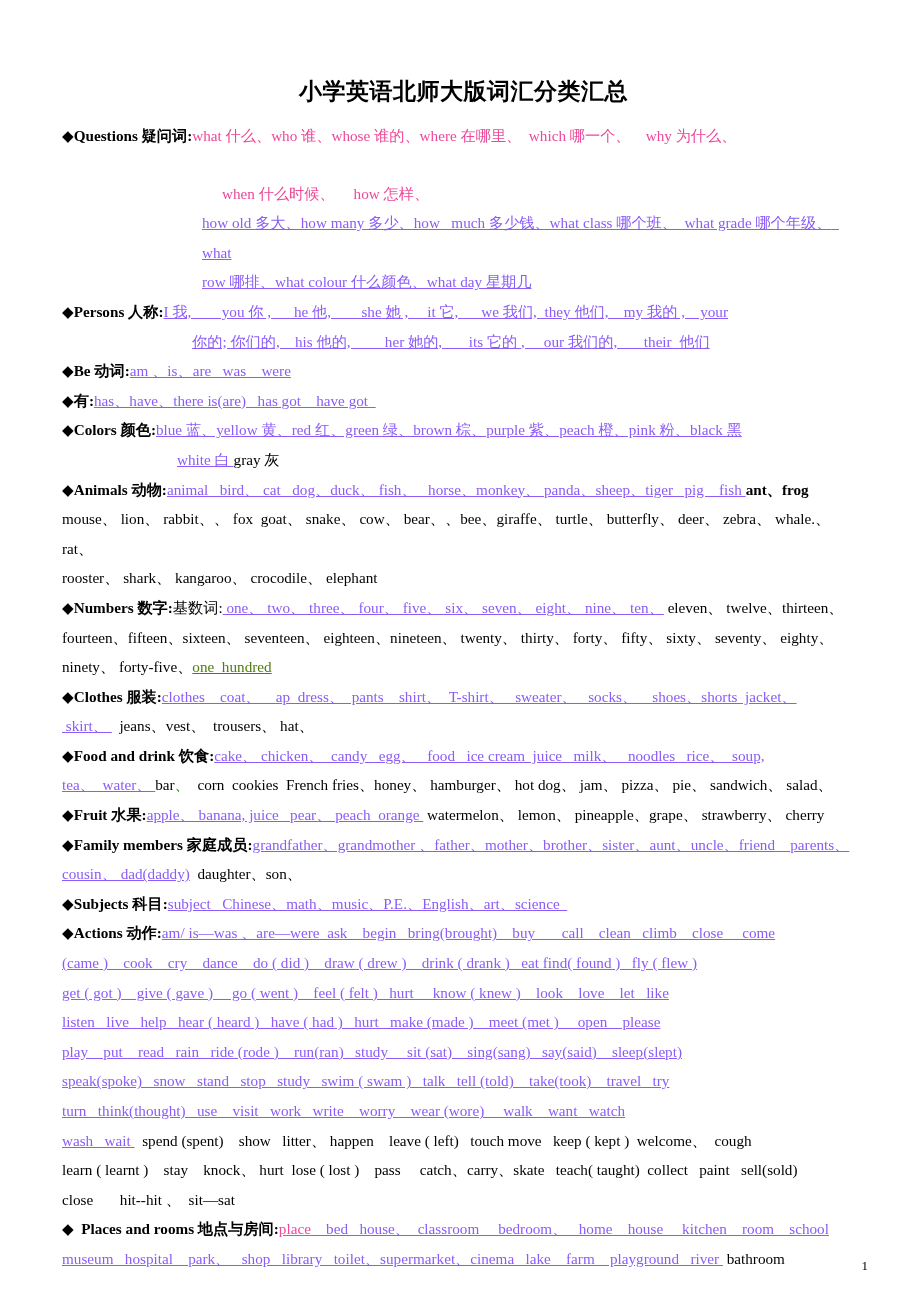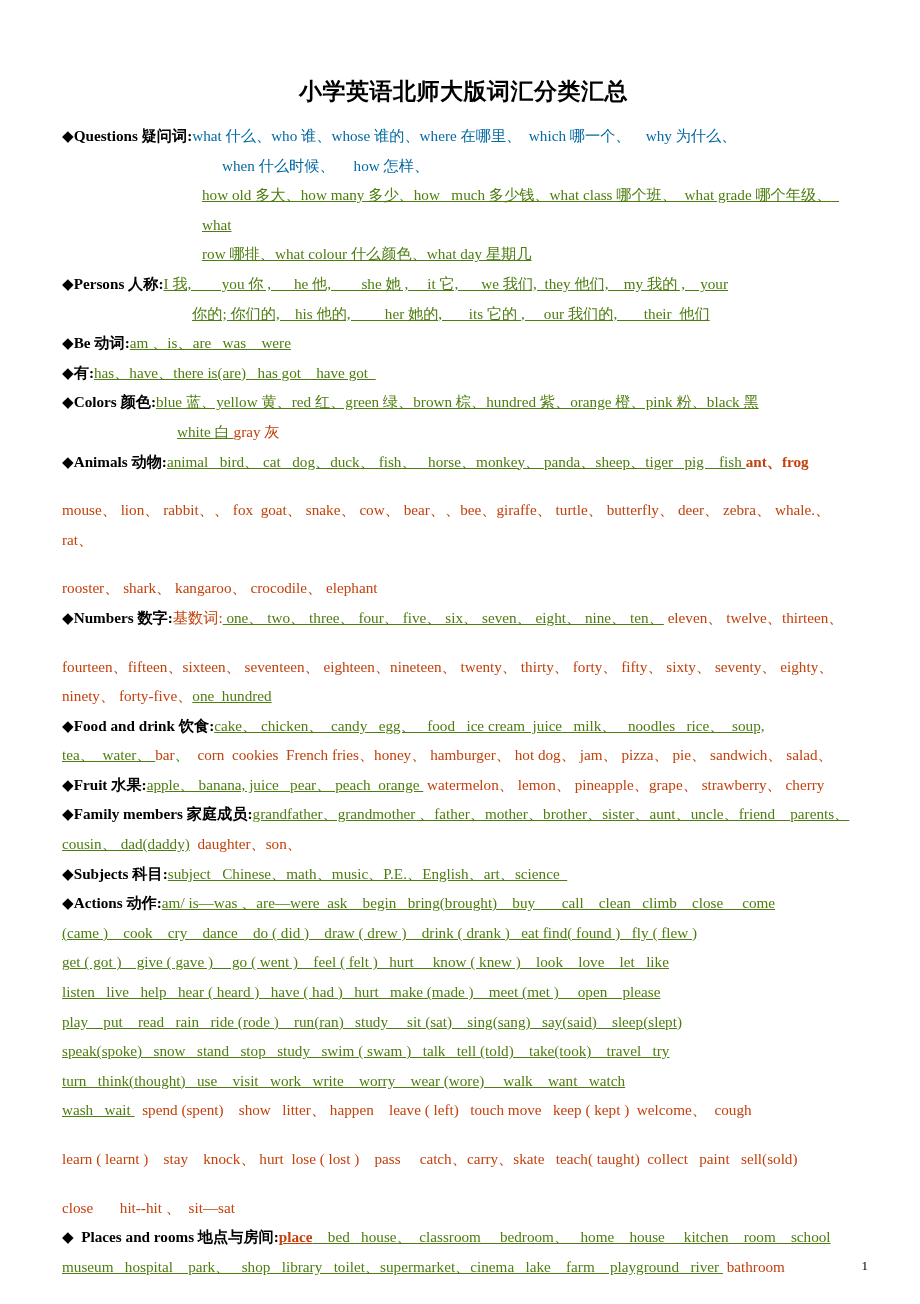--- a/index.html
+++ b/index.html
@@ -26,27 +26,27 @@
   }
   .sec{
     font-size:15.2px;
     line-height:29.6px;
     margin:0;
     padding:0;
     text-align:left;
   }
   .bullet{font-weight:bold;}
   .lbl{font-weight:bold;}
-  .r{color:#0369a1;}
-  .ru{color:#4d7c0f;text-decoration:underline;}
-  .bru{color:#c2410c;text-decoration:underline;font-weight:bold;}
-  .bk{color:#c2410c;margin-top:19px;}
+  .r{color:#ec4899;}
+  .ru{color:#8b5cf6;text-decoration:underline;}
+  .bru{color:#ec4899;text-decoration:underline;font-weight:normal;}
+  .bk{color:#000000;}
   .bku{color:#4d7c0f;text-decoration:underline;}
   .grn{color:#00a000;}
-  .indent-q{display:block;padding-left:160px;}
+  .indent-q{display:block;padding-left:160px;margin-top:28px;}
   .indent-q2{display:block;padding-left:140px;}
   .indent-p{display:block;padding-left:130px;}
   .indent-c{display:block;padding-left:115px;}
   .pagenum{
     position:absolute;
     right:52px;bottom:30px;
     font-size:13px;
     color:#000;
   }
   .sec span{white-space:pre-wrap;}
@@ -73,36 +73,40 @@
 
   <div class="sec">
     <span class="bullet">◆</span><span class="lbl">Be 动词:</span><span class="ru">am 、is、are   was    were</span>
   </div>
 
   <div class="sec">
     <span class="bullet">◆</span><span class="lbl">有:</span><span class="ru">has、have、there is(are)   has got    have got  </span>
   </div>
 
   <div class="sec">
-    <span class="bullet">◆</span><span class="lbl">Colors 颜色:</span><span class="ru">blue 蓝、yellow 黄、red 红、green 绿、brown 棕、hundred 紫、orange 橙、pink 粉、black 黑</span>
+    <span class="bullet">◆</span><span class="lbl">Colors 颜色:</span><span class="ru">blue 蓝、yellow 黄、red 红、green 绿、brown 棕、purple 紫、peach 橙、pink 粉、black 黑</span>
     <span class="indent-c"><span class="ru">white 白 </span><span class="bk">gray 灰</span></span>
   </div>
 
   <div class="sec">
     <span class="bullet">◆</span><span class="lbl">Animals 动物:</span><span class="ru">animal   bird、 cat   dog、duck、 fish、   horse、monkey、 panda、sheep、tiger   pig    fish </span><span class="bk" style="font-weight:bold;">ant、frog</span>
     <span class="blk bk">mouse、 lion、 rabbit、、 fox  goat、 snake、 cow、 bear、、bee、giraffe、 turtle、 butterfly、 deer、 zebra、 whale.、 rat、</span>
     <span class="blk bk">rooster、 shark、 kangaroo、 crocodile、 elephant</span>
   </div>
 
   <div class="sec">
     <span class="bullet">◆</span><span class="lbl">Numbers 数字:</span><span class="bk">基数词:</span><span class="ru"> one、 two、 three、 four、 five、 six、 seven、 eight、 nine、 ten、</span><span class="bk"> eleven、 twelve、thirteen、</span>
     <span class="blk bk">fourteen、fifteen、sixteen、 seventeen、 eighteen、nineteen、 twenty、 thirty、 forty、 fifty、 sixty、 seventy、 eighty、</span>
     <span class="blk"><span class="bk">ninety、 forty-five、</span><span class="bku">one  hundred</span></span>
   </div>
 
+  <div class="sec">
+    <span class="bullet">◆</span><span class="lbl">Clothes 服装:</span><span class="ru">clothes    coat、    ap  dress、  pants    shirt、  T-shirt、   sweater、   socks、    shoes、shorts  jacket、</span>
+    <span class="blk"><span class="ru"> skirt、 </span><span class="bk">  jeans、vest、  trousers、 hat、</span></span>
+  </div>
 
   <div class="sec">
     <span class="bullet">◆</span><span class="lbl">Food and drink 饮食:</span><span class="ru">cake、 chicken、  candy   egg、   food   ice cream  juice   milk、   noodles   rice、  soup,</span>
     <span class="blk"><span class="ru">tea、  water、 </span><span class="bk">bar</span><span class="grn">、</span><span class="bk">  corn  cookies  French fries、honey、 hamburger、 hot dog、 jam、 pizza、 pie、 sandwich、 salad、</span></span>
   </div>
 
   <div class="sec">
     <span class="bullet">◆</span><span class="lbl">Fruit 水果:</span><span class="ru">apple、 banana, juice   pear、 peach  orange </span><span class="bk"> watermelon、 lemon、 pineapple、grape、 strawberry、 cherry</span>
   </div>
 

